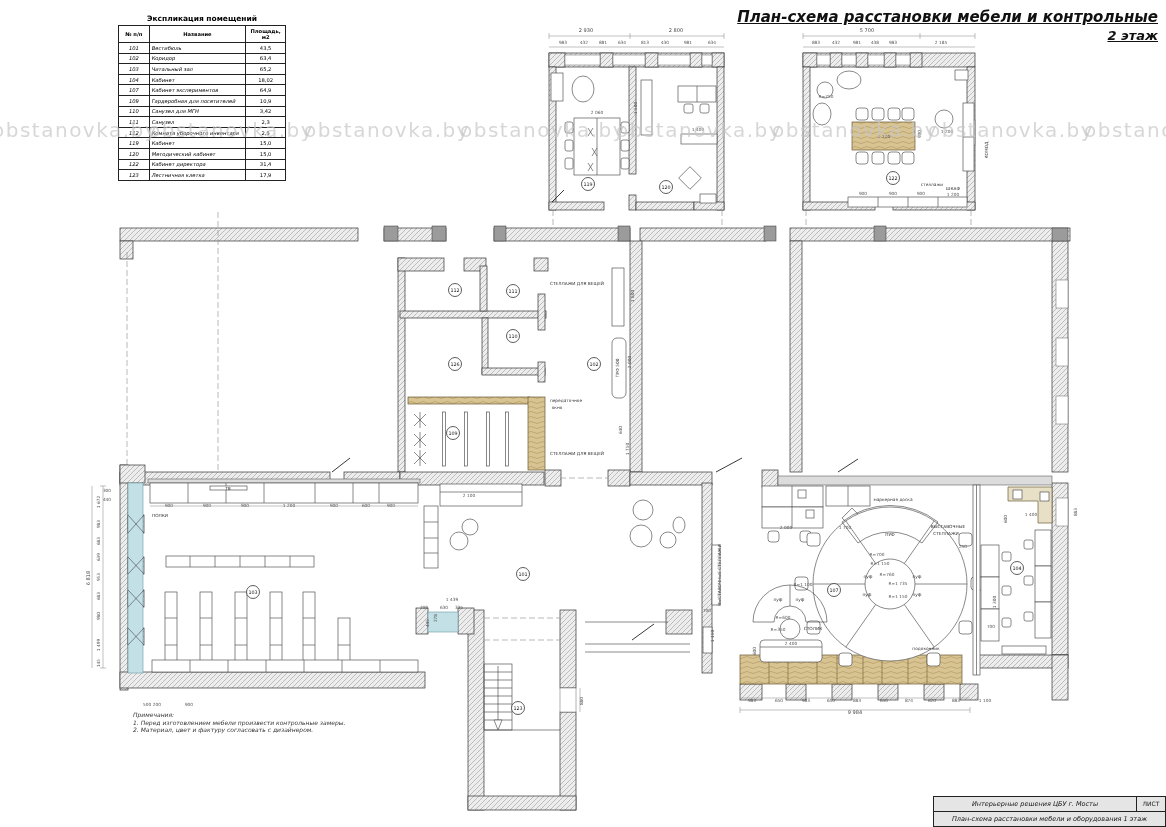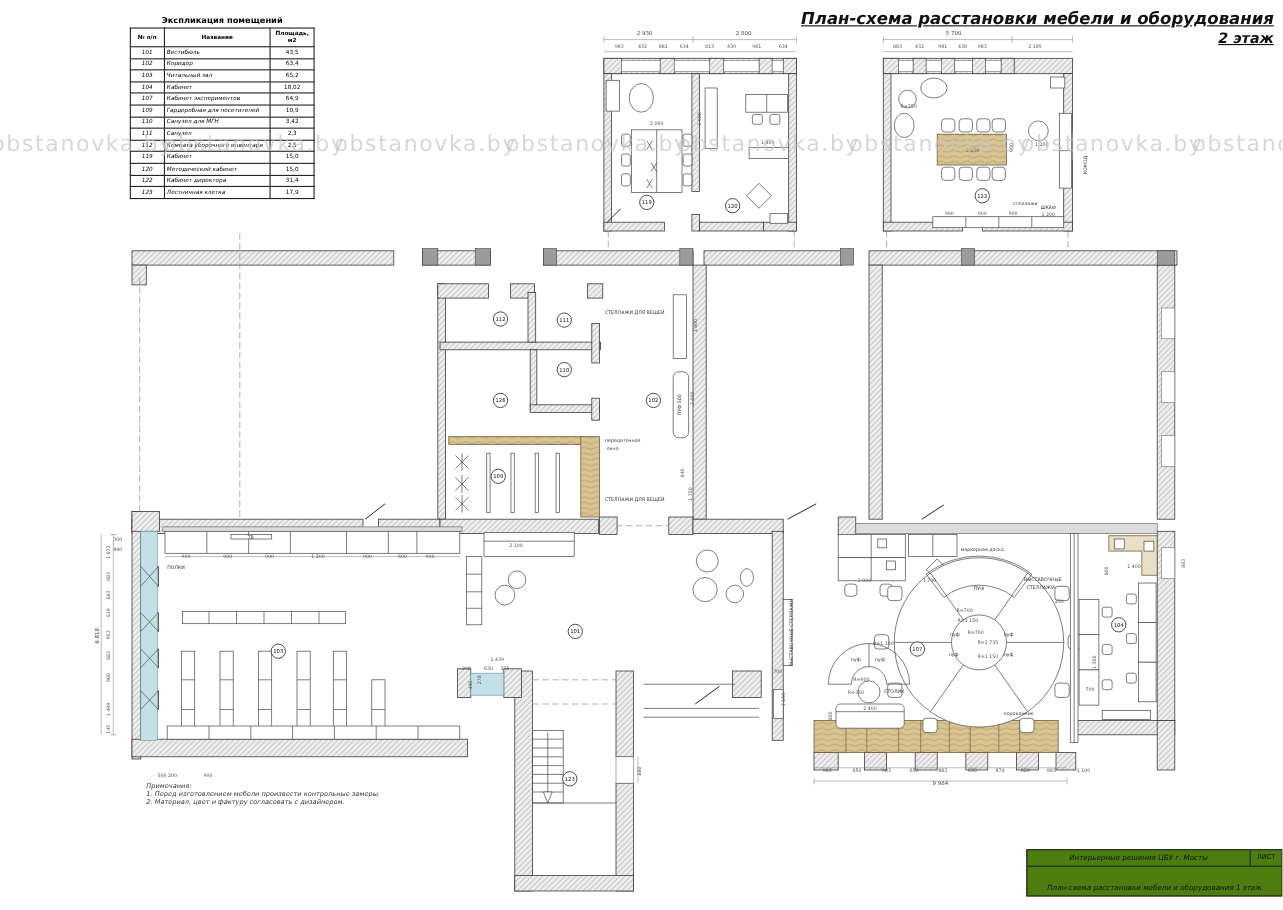--- a/index.html
+++ b/index.html
@@ -24,25 +24,25 @@
   #legend td:nth-child(1){width:22px;text-align:center;}
   #legend td:nth-child(2){width:80px;}
   #legend td:nth-child(3){width:30px;text-align:center;font-style:normal;}
 
   
   #notes{position:absolute;left:133px;top:711px;z-index:4;color:#333;}
   #notes .nh{font:italic 6px "DejaVu Sans",sans-serif;margin-bottom:1px;}
   #notes .ni{font:italic 6px "DejaVu Sans",sans-serif;line-height:7px;}
 
   
-  #tblock{position:absolute;right:0;bottom:12px;width:231px;border:1px solid #222;z-index:4;background:#4d7c0f;}
+  #tblock{position:absolute;right:0;bottom:0;width:231px;border:1px solid #222;z-index:4;background:#e5e5e5;}
   #tblock .r1{display:flex;border-bottom:1px solid #222;}
   #tblock .c1{flex:1;font:italic 6.5px "DejaVu Sans",sans-serif;text-align:center;padding:3px 2px;border-right:1px solid #222;color:#111;}
   #tblock .c2{width:26px;font:6px "DejaVu Sans",sans-serif;text-align:center;padding:3px 1px;color:#111;}
-  #tblock .r2{font:italic 6.5px "DejaVu Sans",sans-serif;text-align:center;padding:3px 2px;color:#111;margin-top:12px;}
+  #tblock .r2{font:italic 6.5px "DejaVu Sans",sans-serif;text-align:center;padding:3px 2px;color:#111;}
 
   
   .w rect,.w path{fill:url(#h);stroke:#333;stroke-width:.7;}
   .solid{fill:#9b9b9b;stroke:#333;stroke-width:.5;}
   .band{fill:#dcdcdc;stroke:#555;stroke-width:.55;}
   .win{fill:#fff;stroke:#666;stroke-width:.5;}
   .cy{fill:#c3e0e6;stroke:#6d9aa6;stroke-width:.6;}
   .wd{fill:url(#wood);stroke:#6b5b33;stroke-width:.7;}
   .f rect,.f circle,.f ellipse,.f polygon{fill:#fff;stroke:#4a4a4a;stroke-width:.65;}
   .f path,.f line{fill:none;stroke:#4a4a4a;stroke-width:.65;}
@@ -68,21 +68,21 @@
       <span class="wm" style="left: 304px; top: 118px;">obstanovka.by</span>
       <span class="wm" style="left: 460px; top: 118px;">obstanovka.by</span>
       <span class="wm" style="left: 616px; top: 118px;">obstanovka.by</span>
       <span class="wm" style="left: 772px; top: 118px;">obstanovka.by</span>
       <span class="wm" style="left: 928px; top: 118px;">obstanovka.by</span>
       <span class="wm" style="left: 1084px; top: 118px;">obstanovka.by</span>
     </div>
 
   
   <div id="hdr">
-    <div class="t1">План-схема расстановки мебели и оборудования</div>
+    <div class="t1">План-схема расстановки мебели и контрольные</div>
     <div class="t2">2 этаж</div>
   </div>
 
   
   <div id="legend">
     <div class="lt">Экспликация помещений</div>
     <table>
       <thead>
         <tr>
           <th>№ п/п</th>

